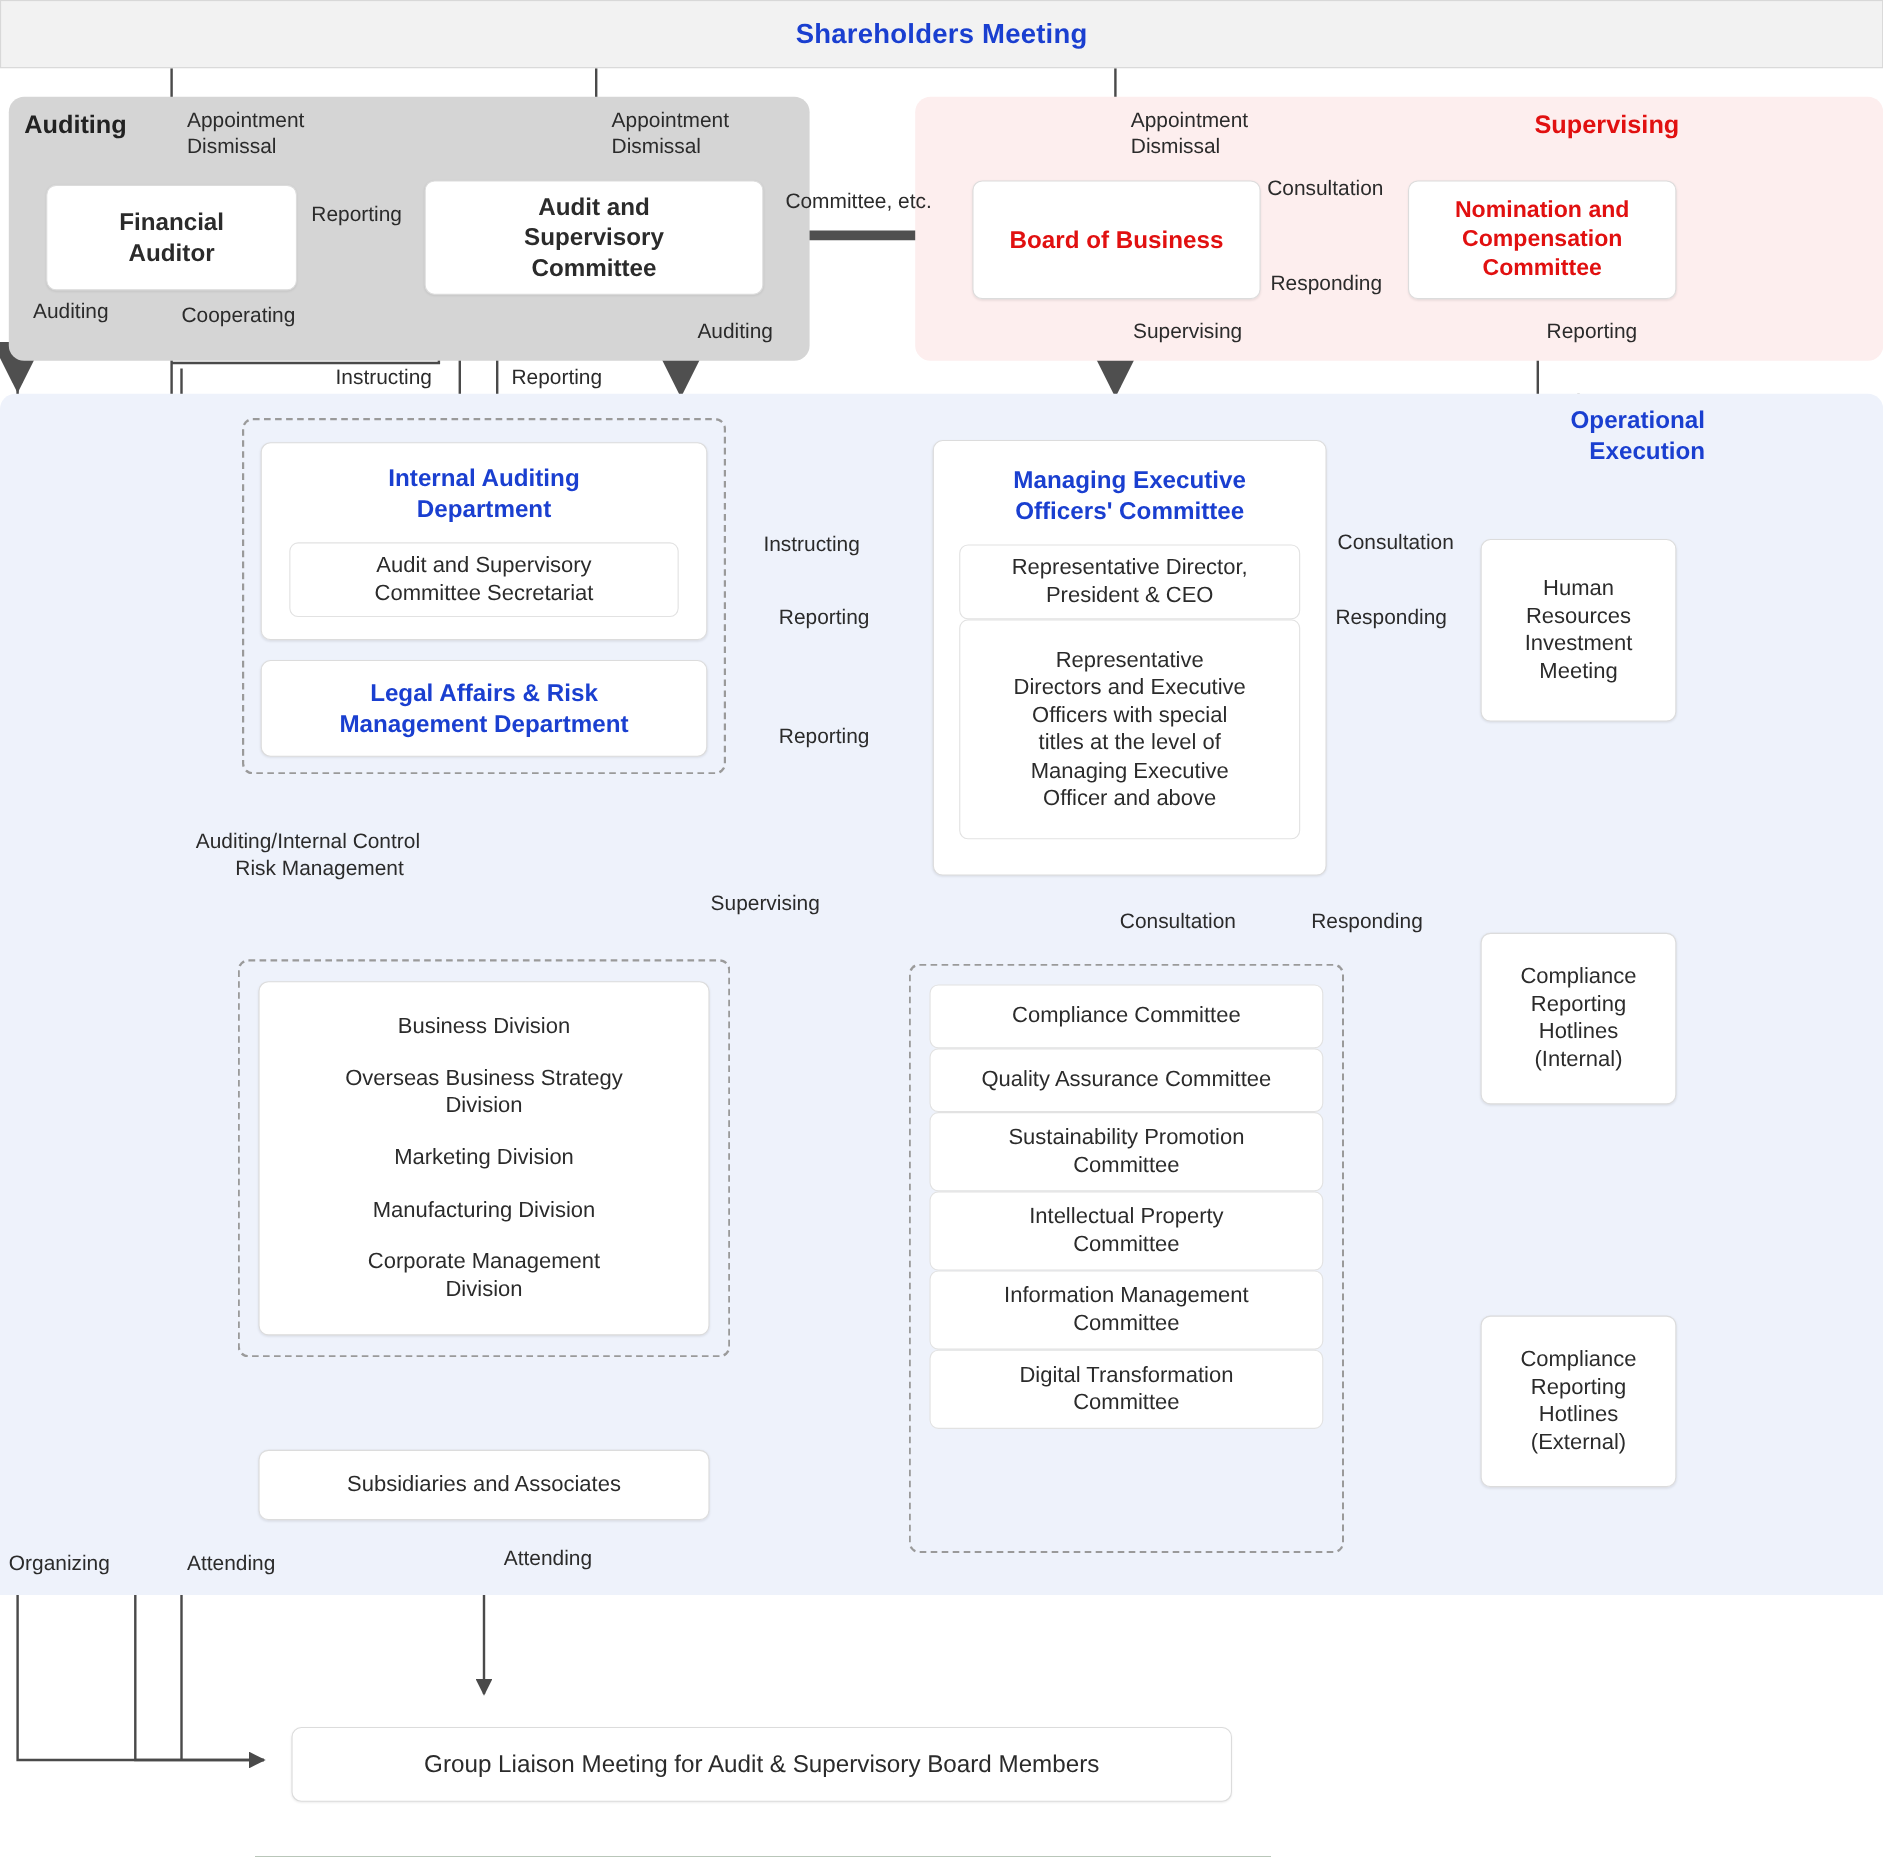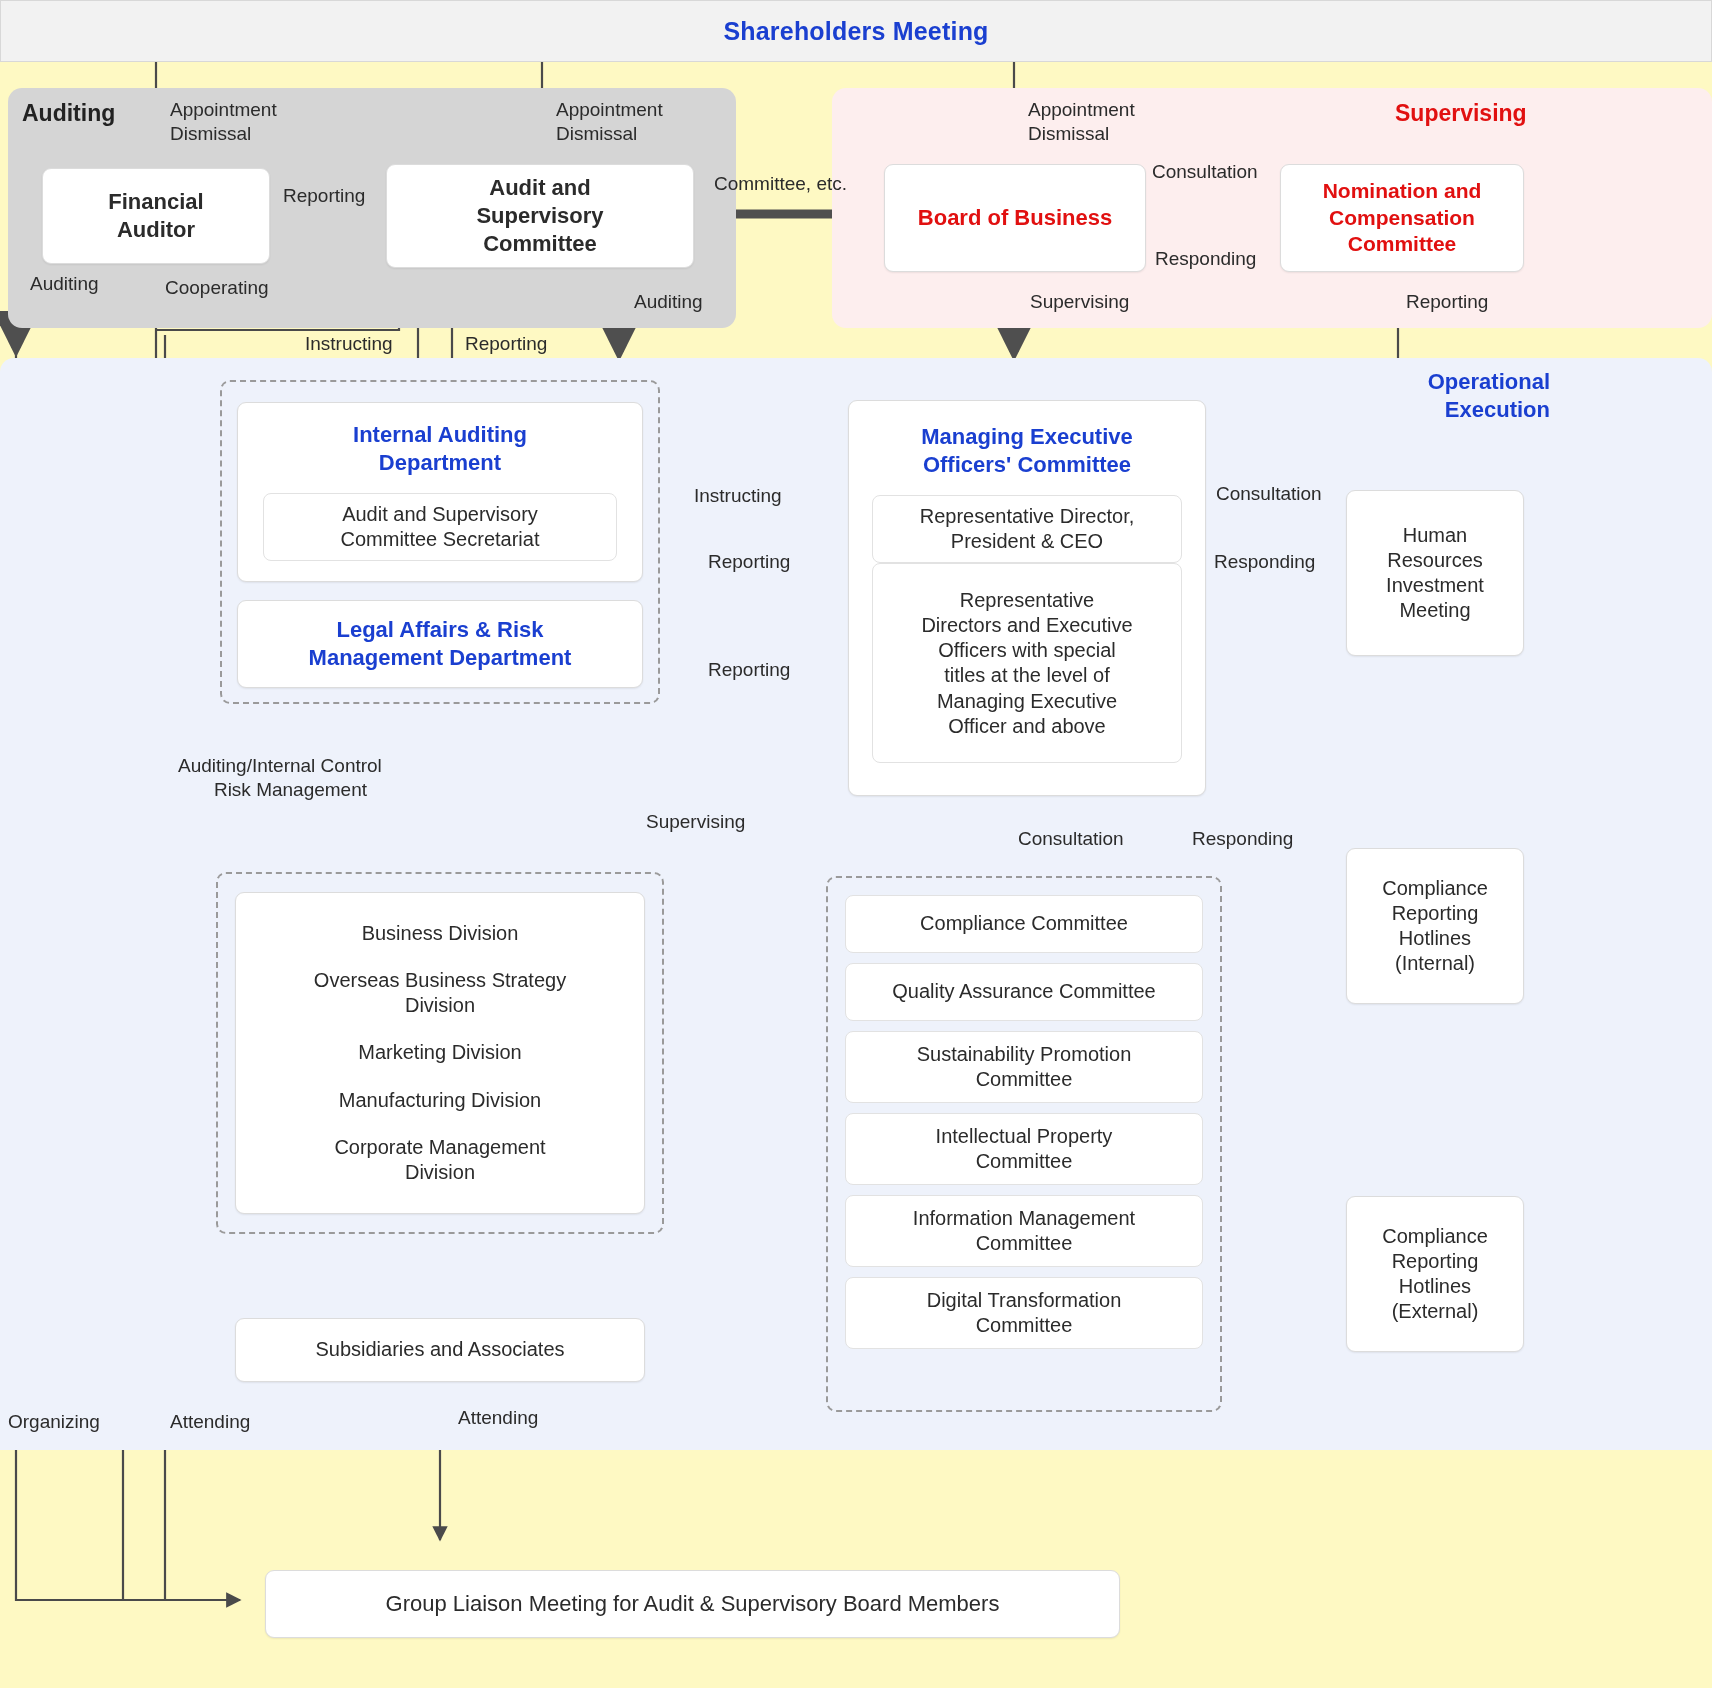--- a/index.html
+++ b/index.html
@@ -1,18 +1,18 @@
 <!DOCTYPE html>
 <html><head>
 <meta charset="utf-8">
 <style>
   html,body{margin:0;padding:0;background:#4a6b48;}
   #root{
     position:relative;width:1712px;height:1688px;
-    background:#fef9c3;
+    background:#ffffff;
     font-family:"Liberation Sans", sans-serif;
     overflow:hidden;
   }
   .abs{position:absolute;box-sizing:border-box;}
 
   
   .panel-top{
     left:0;top:0;width:1712px;height:62px;
     background:#f2f2f2;border:1px solid #d8d8d8;
     display:flex;align-items:center;justify-content:center;
@@ -244,21 +244,21 @@
       <span>Corporate Management<br>Division</span>
     </div>
   </div>
 
   <div class="abs box shadow" style="left:235px;top:1318px;width:410px;height:64px;">
     <span>Subsidiaries and Associates</span>
   </div>
 
   <div class="abs dashed" style="left:826px;top:876px;width:396px;height:536px;"></div>
 
-  <div class="abs" style="left:845px;top:895px;width:358px;display:flex;flex-direction:column;gap:10px;">
+  <div class="abs" style="left:845px;top:895px;width:358px;display:flex;flex-direction:column;">
     <div class="subbox" style="height:58px;">
       <span>Compliance Committee</span>
       </div>
     <div class="subbox" style="height:58px;">
       <span>Quality Assurance Committee</span>
       </div>
     <div class="subbox" style="height:72px;">
       <span>Sustainability Promotion<br>Committee</span>
       </div>
     <div class="subbox" style="height:72px;">

